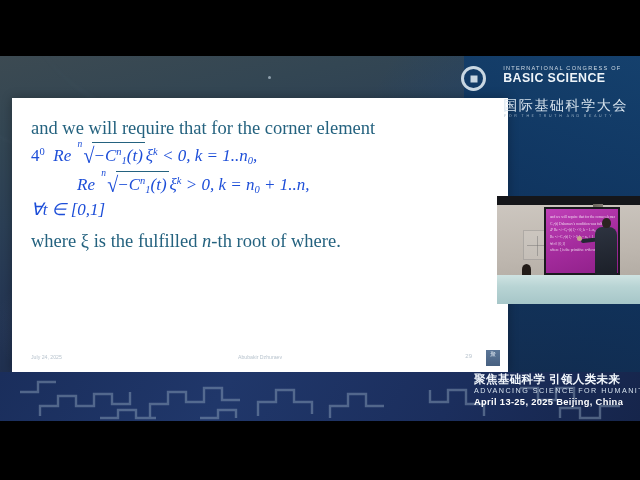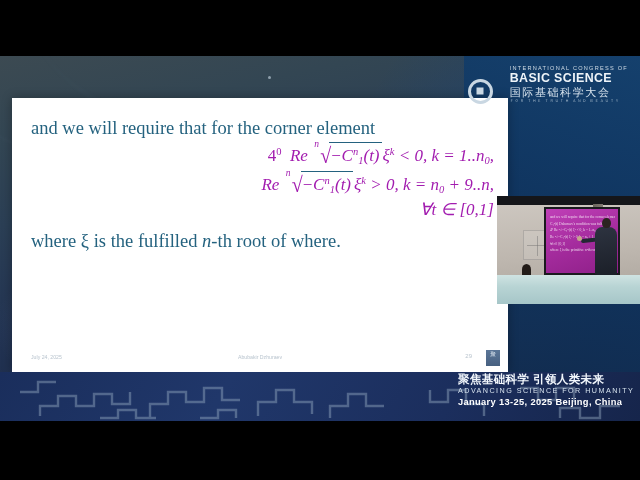--- a/index.html
+++ b/index.html
@@ -75,21 +75,21 @@
     width: 176px; height: 100%;
     background: linear-gradient(200deg, #13406e 0%, #0f3560 40%, #112a4c 100%);
     opacity: 0.92;
   }
 
   
   #logo {
     position: absolute;
     right: 12px; top: 66px;
     display: flex;
-    align-items: flex-end;
+    align-items: flex-start;
     gap: 17px;
     z-index: 30;
   }
   #logo .mark {
     width: 25px; height: 25px;
     border-radius: 50%;
     border: 3.5px solid #c9d7e2;
     position: relative;
     flex: 0 0 auto;
   }
@@ -104,22 +104,22 @@
   #logo .words { line-height: 1.05; }
   #logo .l1 {
     font-size: 5.6px; letter-spacing: 1.25px;
     color: #cfdbe6; white-space: nowrap;
   }
   #logo .l2 {
     font-size: 12.4px; font-weight: bold; letter-spacing: 0.4px;
     color: #eef4f9; white-space: nowrap;
   }
   #logo .l3 {
-    font-size: 11px; letter-spacing: 1.6px;
-    color: #d7e3ed; white-space: nowrap; margin-top: 2px;
+    font-size: 14px; letter-spacing: 1.6px;
+    color: #d7e3ed; white-space: nowrap; margin-top: 13px;
   }
   #logo .l4 {
     font-size: 4.1px; letter-spacing: 1.0px;
     color: #9fb4c7; white-space: nowrap; margin-top: 1px;
   }
 
   
   #slide {
     position: absolute;
     left: 12px; top: 98px;
@@ -139,23 +139,22 @@
   .sline {
     font-size: 18.5px;
     line-height: 1.30;
     white-space: nowrap;
     color: #24627f;
   }
   .mline {
     font-size: 17px;
     line-height: 1.42;
     white-space: nowrap;
-    color: #a21caf;
+    color: #1d4ed8;
     font-style: italic;
-    text-align: right;
   }
   .mline.indent { padding-left: 46px; }
   .upright { font-style: normal; }
   .ital { font-style: italic; }
   sub {
     font-size: 0.62em;
     vertical-align: -0.28em;
     font-style: italic;
   }
   sup {
@@ -318,21 +317,21 @@
     background: linear-gradient(120deg,#1a2e5c 0%, #20376a 35%, #1b2e5d 70%, #16254b 100%);
     overflow: hidden;
     z-index: 22;
   }
   #banner .maze {
     position: absolute; left: 0; top: 0; width: 100%; height: 100%;
     opacity: 0.55;
   }
   #banner-text {
     position: absolute;
-    right: 22px; top: 373px;
+    right: 6px; top: 373px;
     width: 160px;
     z-index: 40;
     text-align: left;
     color: #ffffff;
   }
   #banner-text .cn-slogan {
     font-size: 11.5px;
     font-weight: bold;
     letter-spacing: 0.4px;
     white-space: nowrap;
@@ -402,21 +401,21 @@
           <span class="deg">n</span><span class="sign">√</span><span class="rad-body"><span>−C</span><sup>n</sup><sub>1</sub><span>(t)</span></span>
         </span><span>ξ</span><sup>k</sup>
         <span>&lt; 0, k = 1..n</span><sub>0</sub><span>,</span>
       </div>
 
       <div class="mline indent">
         <span>Re</span>
         <span class="radical">
           <span class="deg">n</span><span class="sign">√</span><span class="rad-body"><span>−C</span><sup>n</sup><sub>1</sub><span>(t)</span></span>
         </span><span>ξ</span><sup>k</sup>
-        <span>&gt; 0, k = n</span><sub>0</sub><span> + 9..n,</span>
+        <span>&gt; 0, k = n</span><sub>0</sub><span> + 1..n,</span>
       </div>
 
       <div class="mline">∀t ∈ [0,1]</div>
 
       <div class="lastline">
         <span>where ξ is the fulfilled </span><span class="ital">n</span><span>-th root of where.</span>
       </div>
 
     </div>
 
@@ -467,19 +466,19 @@
         <path d="M560 46 L560 36 L580 36 L580 46 L600 46 L600 34 L620 34"></path>
         <path d="M20 20 L38 20 L38 10 L56 10"></path>
         <path d="M200 46 L218 46 L218 38 L236 38 L236 46"></path>
       </g>
     </svg>
   </div>
 
   <div id="banner-text">
     <div class="cn-slogan">聚焦基础科学  引领人类未来</div>
     <div class="en-slogan">ADVANCING SCIENCE FOR HUMANITY</div>
-    <div class="en-date">January 13-25, 2025 Beijing, China</div>
+    <div class="en-date">April 13-25, 2025 Beijing, China</div>
   </div>
 
   <div class="letterbox top"></div>
   <div class="letterbox bottom"></div>
 
 </div>
 
 </body></html>

